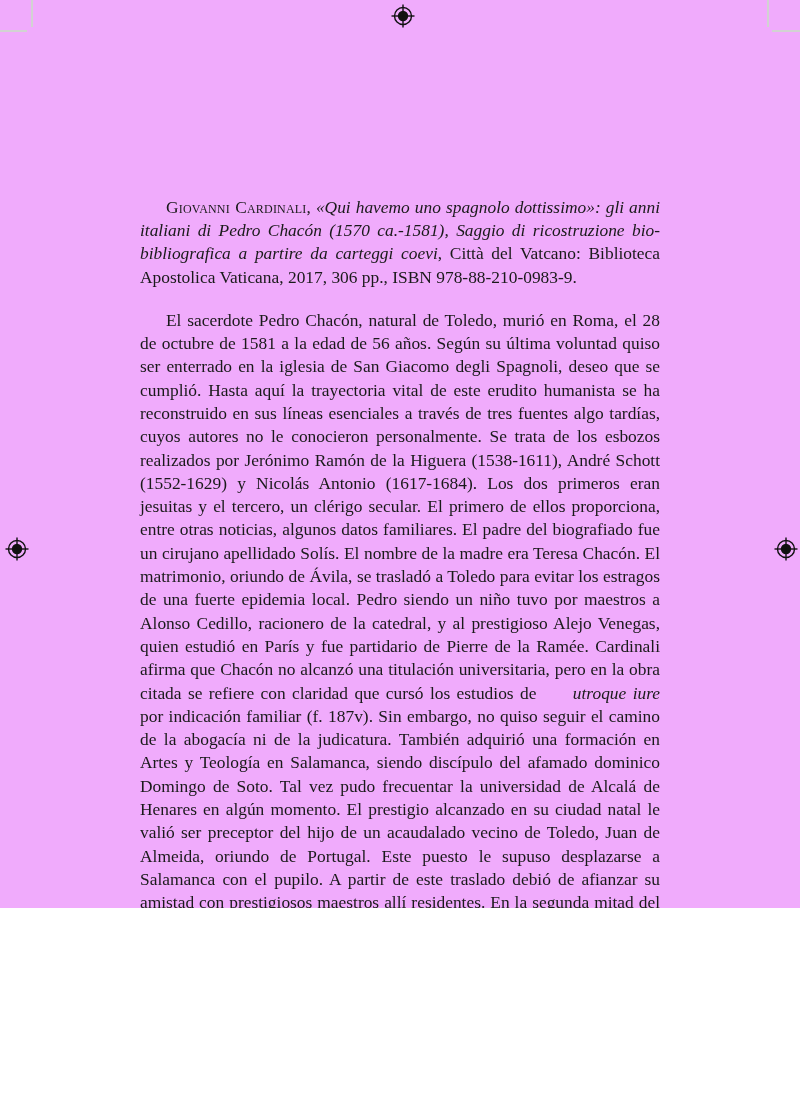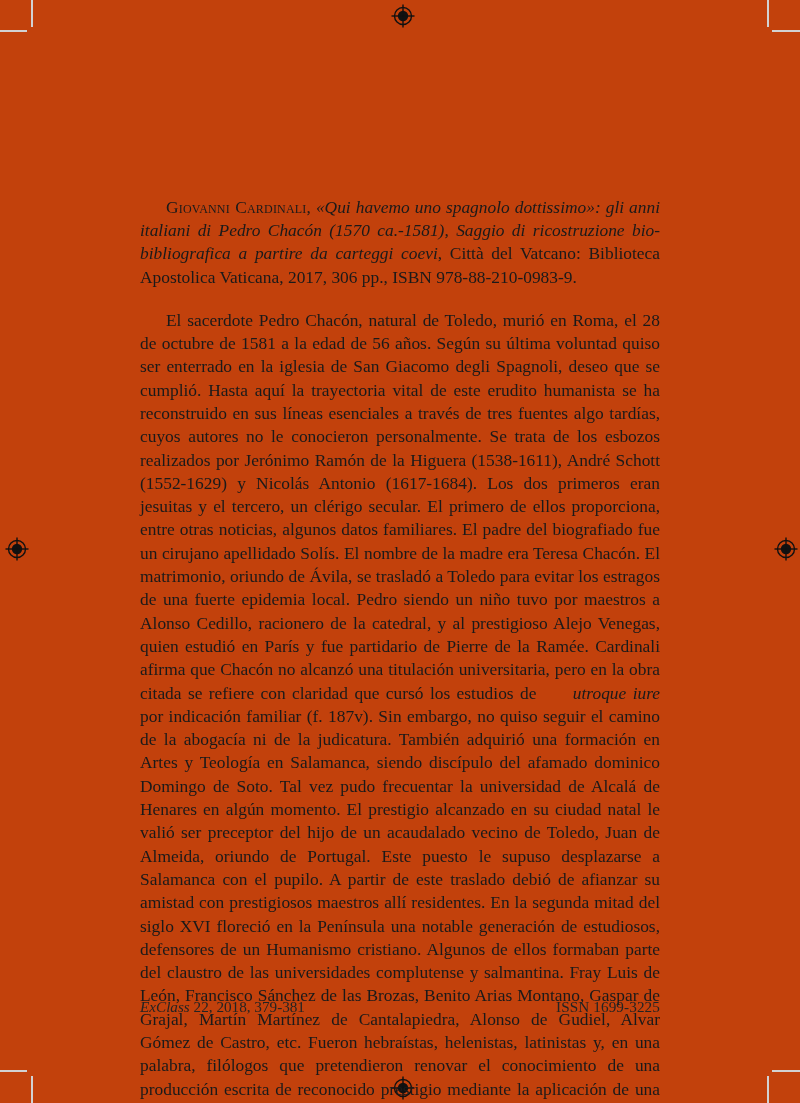--- a/index.html
+++ b/index.html
@@ -4,22 +4,22 @@
 <style>
   html, body {
     margin: 0;
     padding: 0;
     background: #ffffff;
   }
 
   .page {
     position: relative;
     width: 800px;
-    height: 1103px;
-    background: #c2410c;
+    height: 908px;
+    background: #f0abfc;
     overflow: hidden;
     font-family: "Liberation Serif", "DejaVu Serif", serif;
     color: #1a1a1a;
   }
 
   
   .crop {
     position: absolute;
     background: #d2d2d2;
   }

